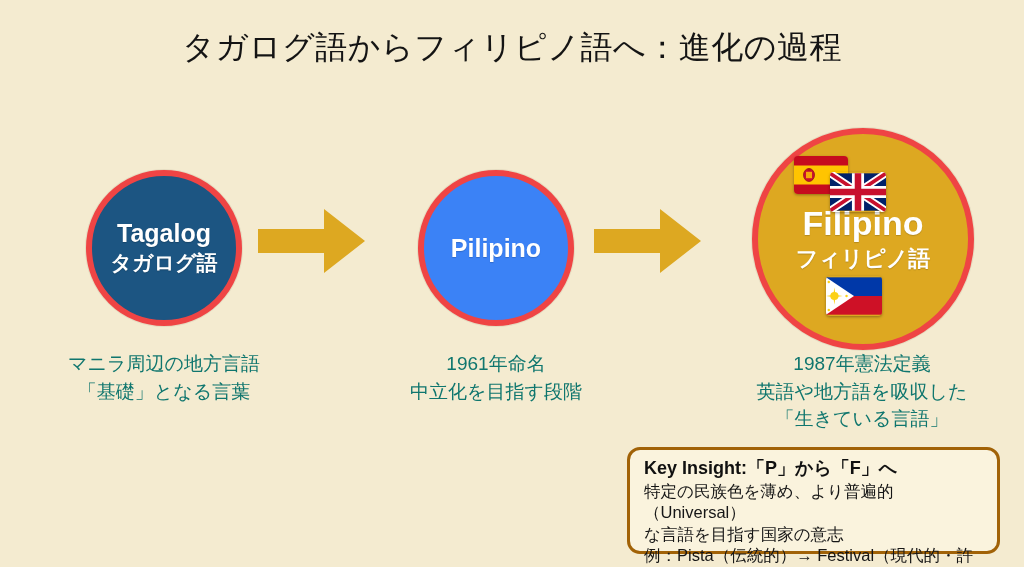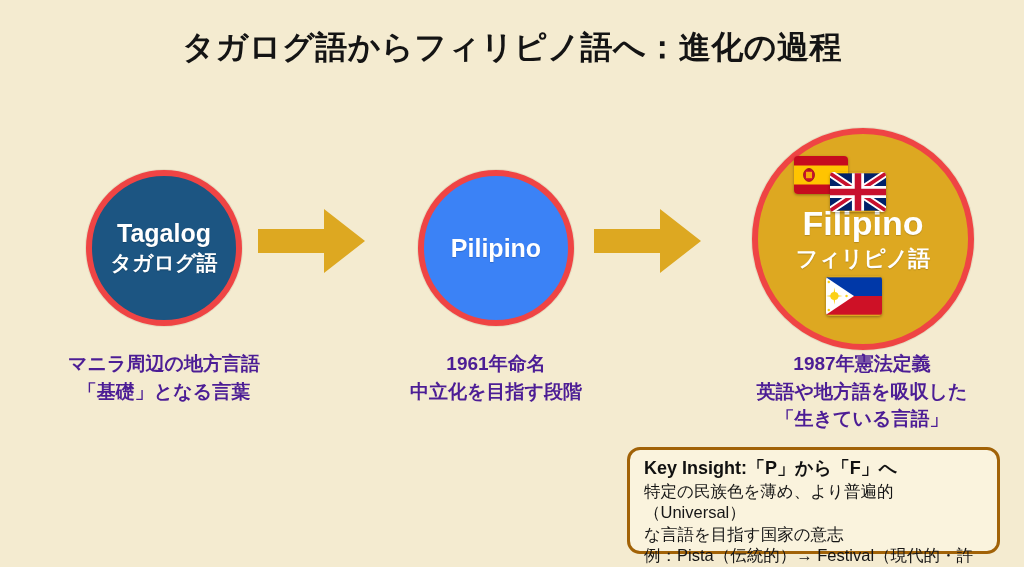--- a/index.html
+++ b/index.html
@@ -24,21 +24,21 @@
   }
 
   
   .title {
     position: absolute;
     left: 0;
     top: 26px;
     width: 1024px;
     text-align: center;
     font-size: 32px;
-    font-weight: bold;
+    font-weight: normal;
     color: #141414;
     letter-spacing: 0.5px;
     white-space: nowrap;
   }
 
   .circle {
     position: absolute;
     border-radius: 50%;
     box-sizing: border-box;
     display: flex;
@@ -131,22 +131,22 @@
   }
   #arrow-1 { left: 258px; top: 205px; }
   #arrow-2 { left: 594px; top: 205px; }
 
   
   .caption {
     position: absolute;
     text-align: center;
     font-size: 19px;
     line-height: 1.45;
-    color: #4c1d95;
-    font-weight: 700;
+    color: #0f766e;
+    font-weight: 400;
     white-space: pre-line;
   }
   #caption-tagalog {
     left: 14px;
     top: 350px;
     width: 300px;
   }
   #caption-pilipino {
     left: 346px;
     top: 350px;

